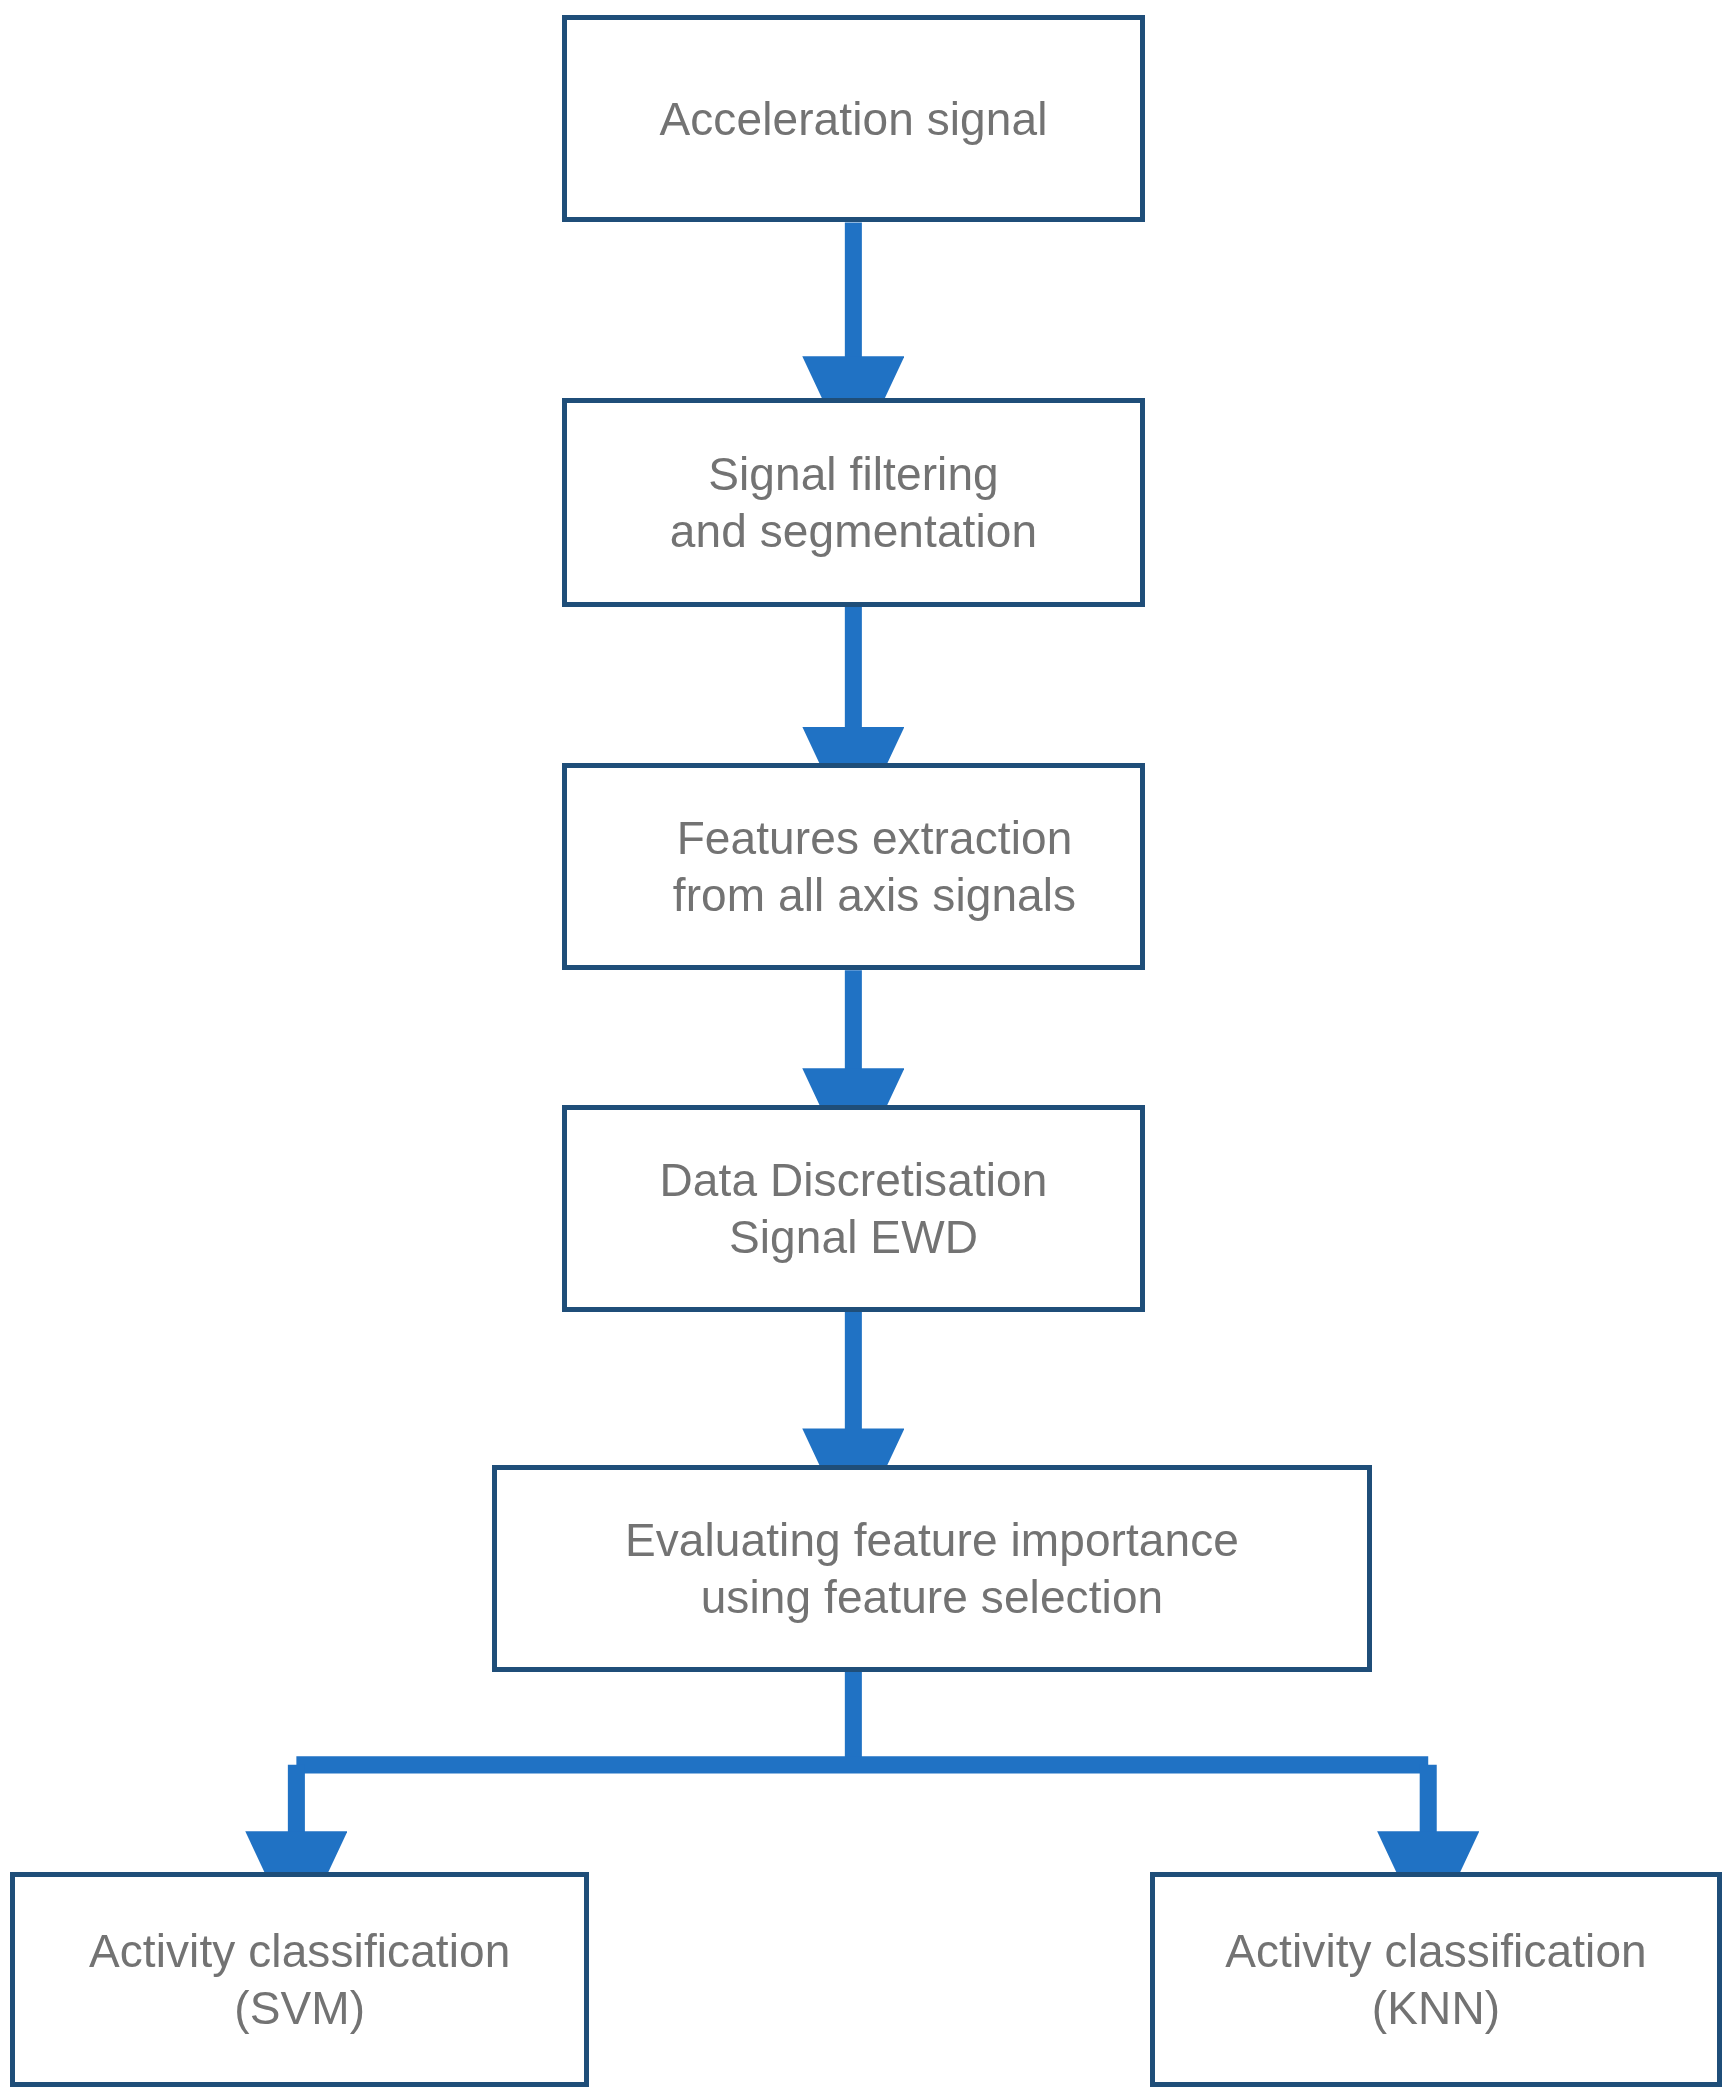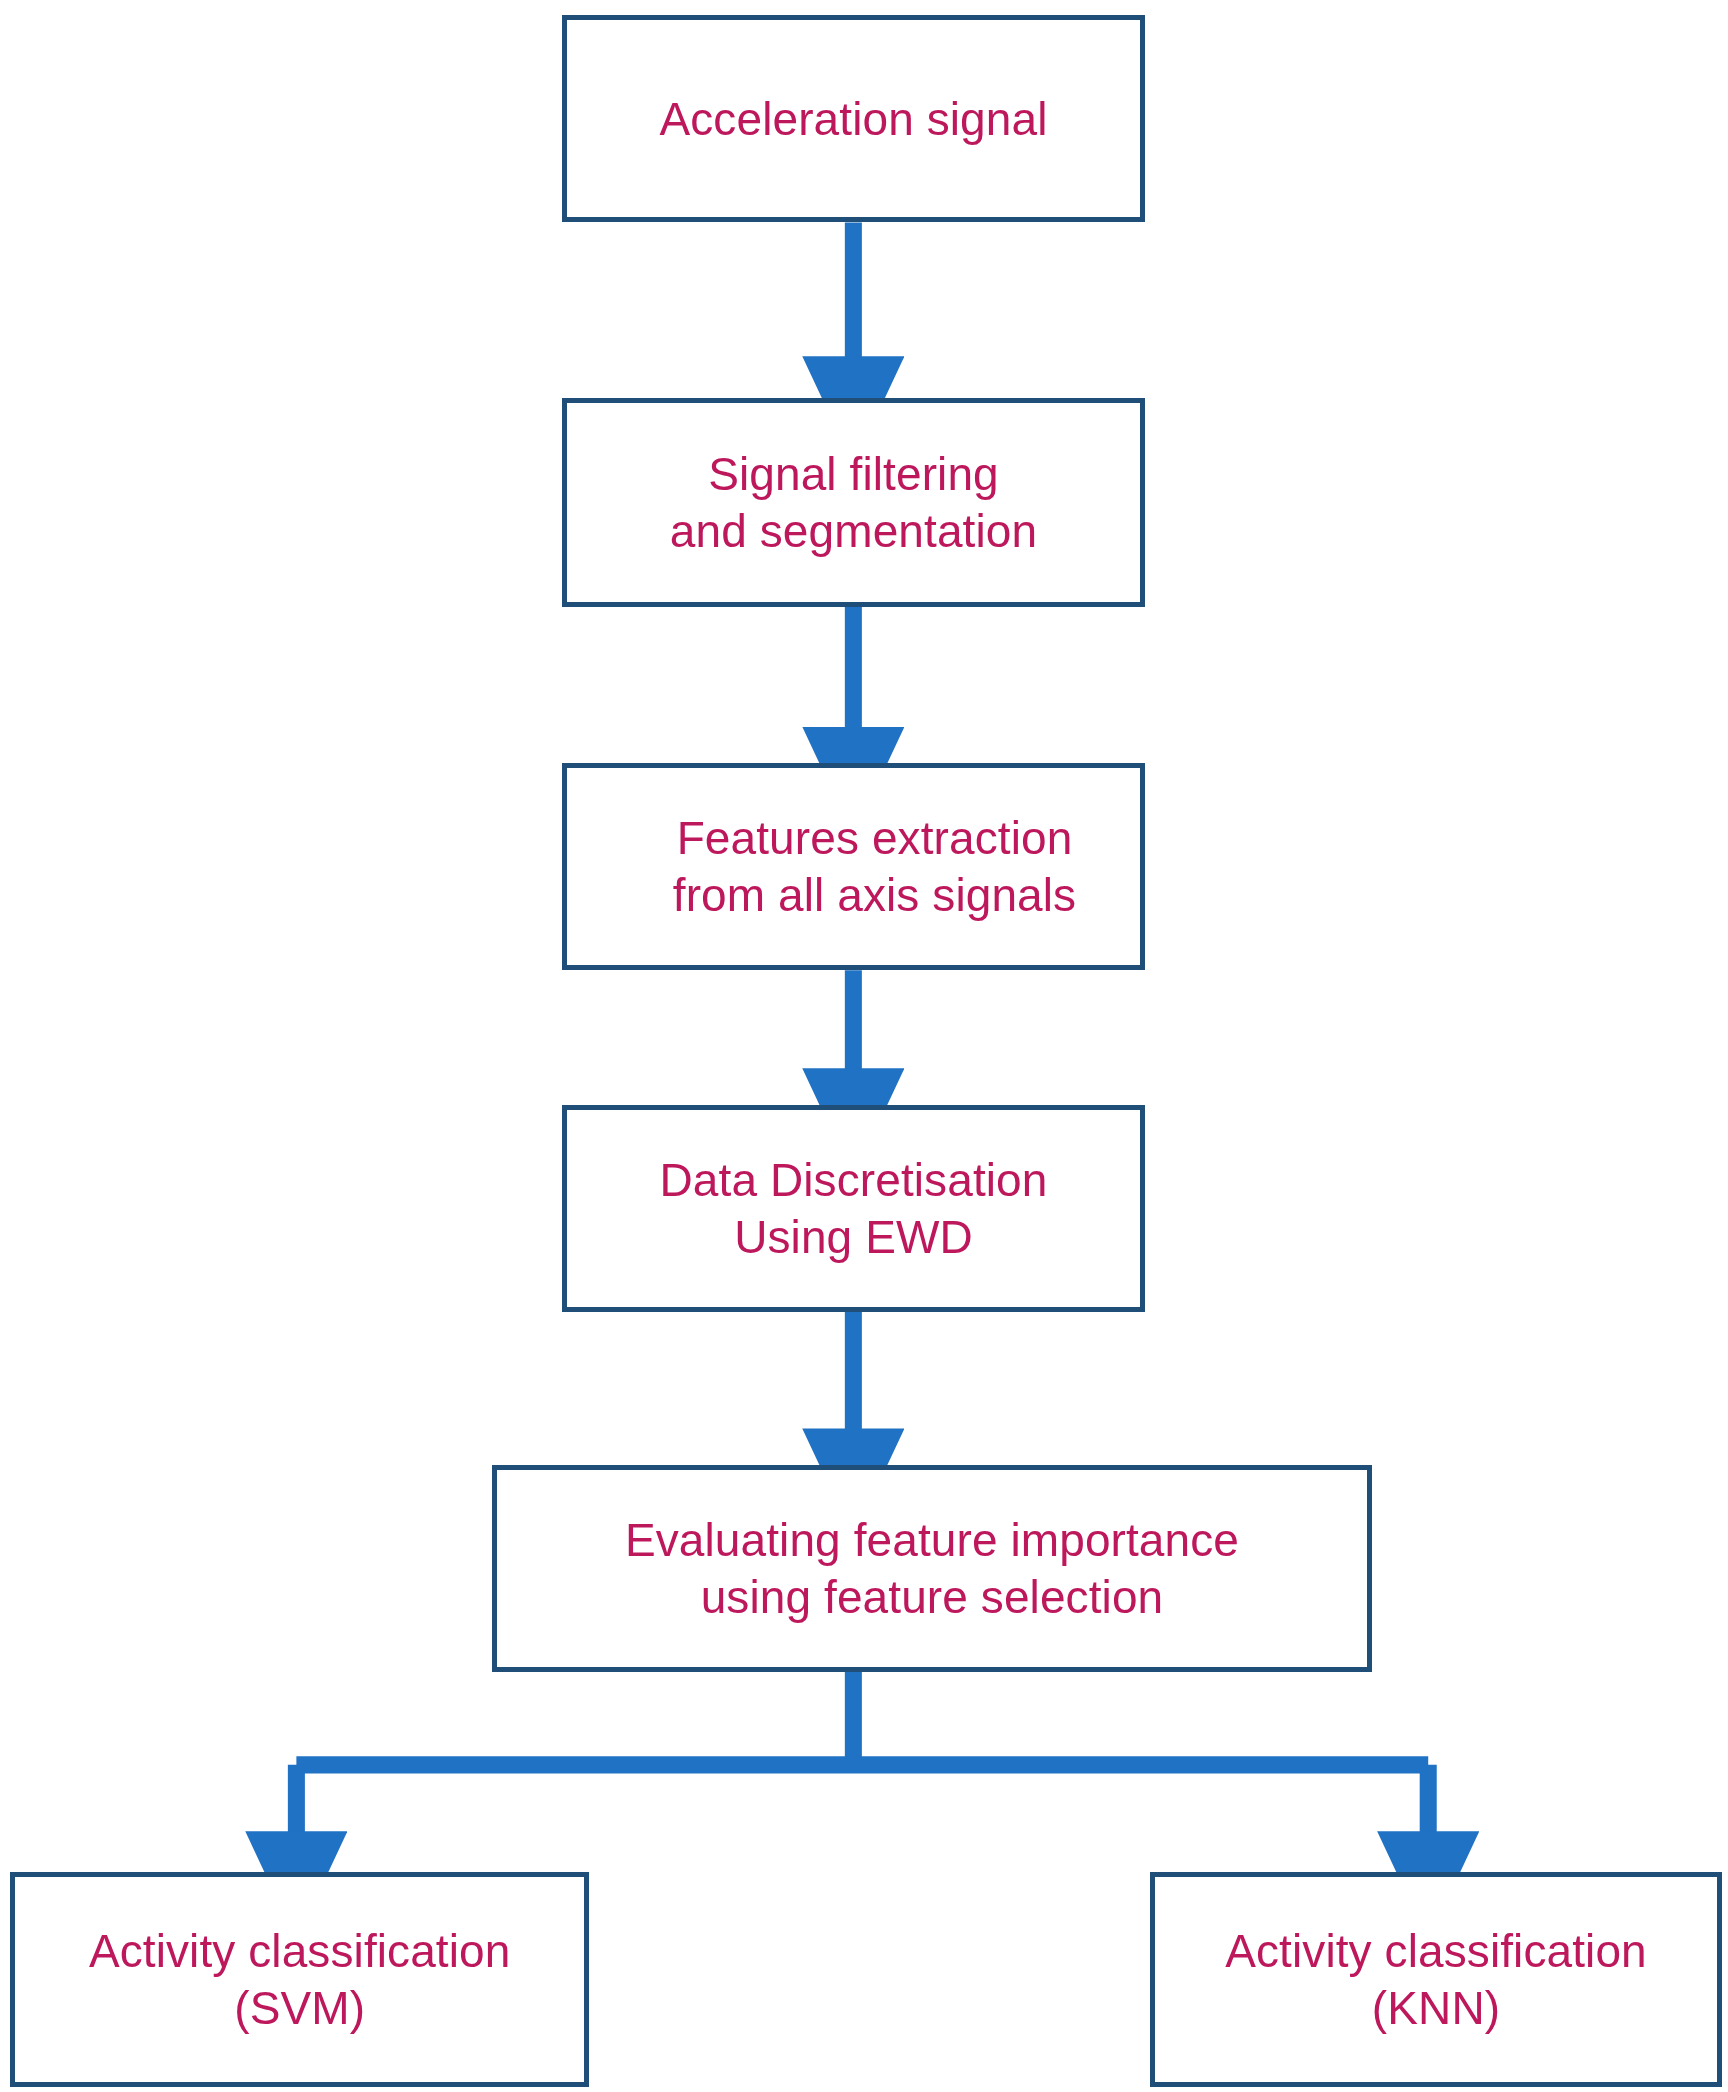--- a/index.html
+++ b/index.html
@@ -25,21 +25,21 @@
     background: #ffffff;
     border: 5.1px solid #1f4e79;
     display: flex;
     align-items: center;
     justify-content: center;
     text-align: center;
   }
   .node-label {
     font-size: 46px;
     line-height: 1.22;
-    color: #be185d;
+    color: #737373;
     letter-spacing: 0.1px;
     white-space: pre-line;
     padding: 0 13.6px;
   }
   
   .conn {
     position: absolute;
   }
   .conn svg {
     display: block;
@@ -99,21 +99,21 @@
 and segmentation</div>
   </div>
 
   <div class="node" style="left:562px;top:763px;width:583px;height:207px;padding-left:42px;">
     <div class="node-label">Features extraction
 from all axis signals</div>
   </div>
 
   <div class="node" style="left:562px;top:1105px;width:583px;height:207px;">
     <div class="node-label">Data Discretisation
-Using EWD</div>
+Signal EWD</div>
   </div>
 
   <div class="node" style="left:492px;top:1465px;width:880px;height:207px;">
     <div class="node-label">Evaluating feature importance
 using feature selection</div>
   </div>
 
   <div class="node" style="left:10.2px;top:1872px;width:579px;height:215px;">
     <div class="node-label">Activity classification
 (SVM)</div>

